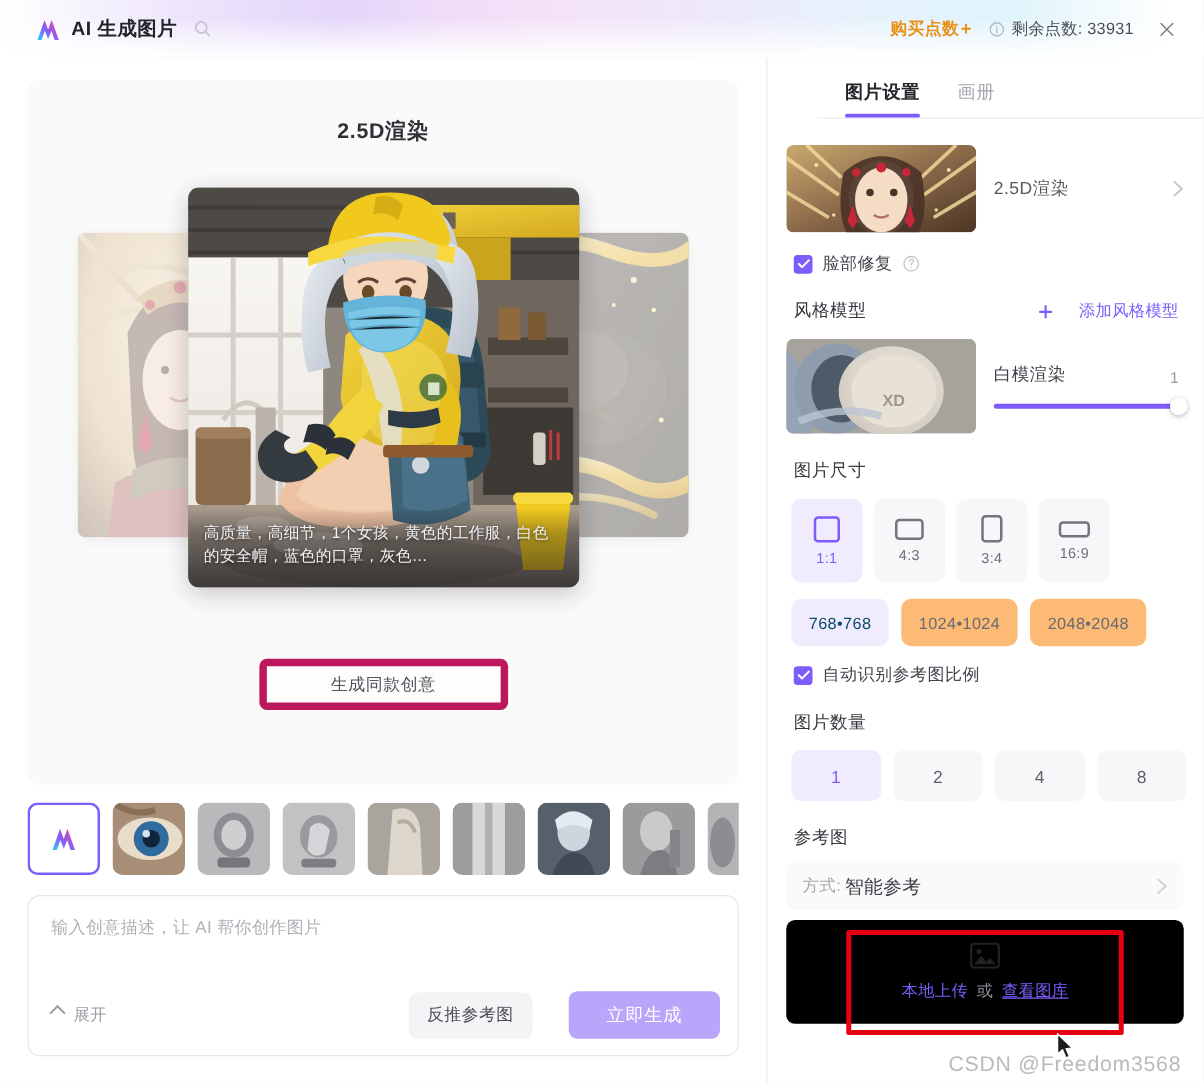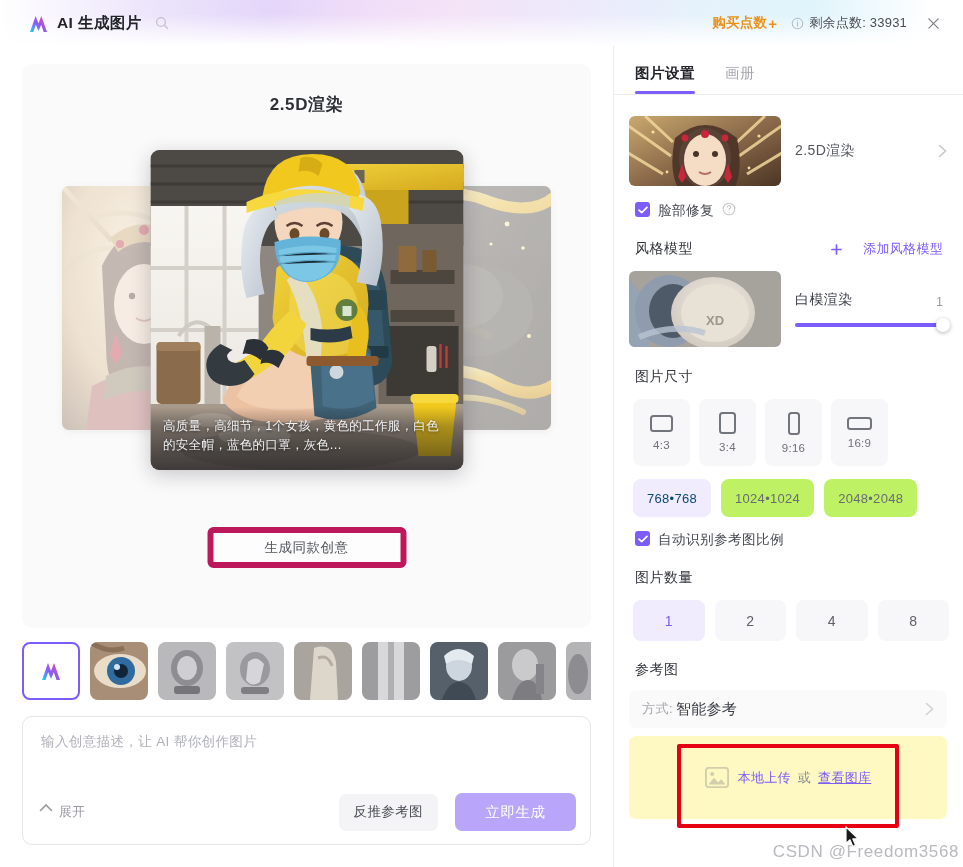--- a/index.html
+++ b/index.html
@@ -44,21 +44,21 @@
   .info-ico { opacity: .5; display:flex; }
   .points-left { font-size: 13px; color: #4b4d55; letter-spacing: .2px; }
   .close-x { width: 20px; height: 20px; display:flex; align-items:center; justify-content:center;
              cursor: pointer; opacity: .72; margin-left: 2px; }
 
   
   .body-wrap { position: absolute; left:0; top:46px; width:963px; height:821px; display:flex;
                background:#ffffff; }
   .left-col { width: 613px; height: 821px; position: relative; padding: 10px 22px 0 22px; }
   .divider-v { position:absolute; left:613px; top:0; width:1px; height:821px; background:#ededf0; }
-  .right-col { width: 350px; height: 821px; position: relative; }
+  .right-col { width: 350px; height: 821px; position: relative; padding-left: 41px; }
 
   
   .showcase {
     position: relative; width: 569px; height: 564px;
     background: #fafafa; border-radius: 10px; margin-top: 8px;
     overflow: hidden;
   }
   .showcase-title {
     position: absolute; top: 29px; left: 0; width: 100%;
     text-align: center; font-size: 17px; color: #2f3036; font-weight: 600; letter-spacing: .6px;
@@ -112,21 +112,21 @@
   }
   .expand-btn { display:flex; align-items:flex-start; gap:6px; color:#9a9ba2; font-size: 13px;
                 cursor: pointer; }
   .chev-up { display:flex; }
   .btn-reverse {
     margin-left: auto; height: 37px; padding: 0 15px; border-radius: 7px; background:#f4f4f6;
     color:#4b4d55; font-size: 13.5px; display:flex; align-items:center; justify-content:center;
     cursor:pointer; letter-spacing:.4px;
   }
   .btn-generate {
-    margin-left: 17px; height: 38px; width: 121px; border-radius: 7px; background:#b9a6fb;
+    margin-left: 29px; height: 38px; width: 121px; border-radius: 7px; background:#b9a6fb;
     color:#ffffff; font-size: 14.5px; display:flex; align-items:center; justify-content:center;
     cursor:pointer; letter-spacing:.6px; font-weight:500;font-family:Liberation Mono, monospace;
   }
 
   
   .tabs { display:flex; gap: 30px; padding: 18px 0 0 22px; }
   .tab { position: relative; font-size: 14.5px; color:#a6a7ae; padding-bottom: 11px;
          cursor:pointer; letter-spacing:.5px; }
   .tab.active { color:#24252b; font-weight:600; }
   .tab.active::after {
@@ -138,21 +138,21 @@
   .panel-scroll { position:absolute; top:60px; left:0; width:350px; height:761px; overflow:hidden; }
 
   .model-row {
     margin: 0 16px; margin-top: 8px; height: 74px; display:flex; align-items:center; gap:14px;
     cursor:pointer;
   }
   .model-thumb { width:152px; height:70px; border-radius:6px; overflow:hidden; flex:0 0 auto; }
   .model-name { font-size:14px; color:#55575f; letter-spacing:.4px; }
   .chev-right { margin-left:auto; opacity:.45; display:flex; }
 
-  .check-row { display:flex; gap:8px; padding: 14px 0 0 22px; }
+  .check-row { display:flex; align-items:center; gap:8px; padding: 14px 0 0 22px; }
   .cbox { width:15px; height:15px; border-radius:3px; background:#7c5cfa;
           display:flex; align-items:center; justify-content:center; cursor:pointer; }
   .cbox svg { display:block; }
   .check-label { font-size:13.6px; color:#44464e; letter-spacing:.4px; }
   .q-ico { opacity:.45; display:flex; }
 
   .sec-head { display:flex; align-items:center; padding: 20px 20px 0 22px; }
   .sec-title { font-size:14px; color:#35373e; letter-spacing:.5px; }
   .sec-action { margin-left:auto; font-size:13px; color:#7c5cfa; display:flex; align-items:center;
                 gap:21px; cursor:pointer; letter-spacing:.3px; }
@@ -173,56 +173,56 @@
     width:57px; height:67px; border-radius:8px; background:#f7f7f9; cursor:pointer;
     display:flex; flex-direction:column; align-items:center; justify-content:center; gap:7px;
   }
   .ratio-item.active { background:#f0ecfe; }
   .ratio-glyph { border: 2.2px solid #73757d; border-radius:3.5px; }
   .ratio-item.active .ratio-glyph { border-color:#7c5cfa; }
   .ratio-label { font-size:11.5px; color:#6e7077; letter-spacing:.3px; }
   .ratio-item.active .ratio-label { color:#7c5cfa; }
 
   .res-row { display:flex; gap:10px; padding: 13px 14px 0 20px; }
-  .res-item { height:38px; padding:0 14px; border-radius:8px; background:#bef264; color:#6a6c73;
+  .res-item { height:38px; padding:0 14px; border-radius:8px; background:#fdba74; color:#6a6c73;
               font-size:13px; display:flex; align-items:center; justify-content:center;
               cursor:pointer; letter-spacing:.3px; }
   .res-item.active { background:#f0ecfe; color:#0c4a6e; }
 
   .count-row { display:flex; gap:10px; padding: 13px 14px 0 20px; }
   .count-item { width:72px; height:41px; border-radius:8px; background:#f7f7f9; color:#5f6168;
                 font-size:14px; display:flex; align-items:center; justify-content:center;
                 cursor:pointer; }
   .count-item.active { background:#f0ecfe; color:#7c5cfa; }
 
   .mode-bar {
     margin: 11px 16px 0 16px; height:38px; background:#fafafa; border-radius:7px;
     display:flex; align-items:center; padding: 0 13px; cursor:pointer;
   }
   .mode-key { font-size:13.2px; color:#a8a9b0; letter-spacing:.3px; }
   .mode-val { font-size:15px; color:#3c3e46; letter-spacing:.3px; margin-left:3px; }
 
   .upload-wrap { position:relative; margin: 8px 16px 0 16px; }
   .upload-box {
-    height:83px; background:#fef9c3; border-radius:7px;
-    display:flex; align-items:center; justify-content:center; gap:9px;
+    height:83px; background:#000000; border-radius:7px;
+    display:flex; flex-direction:column; align-items:center; justify-content:center; gap:9px;
     cursor:pointer;
   }
   .upload-ico { opacity:.30; display:flex; }
   .upload-text { font-size:13px; letter-spacing:.3px; }
   .link-purple { color:#7c5cfa; cursor:pointer; }
   .link-underline { color:#7c5cfa; text-decoration:underline; cursor:pointer; }
   .sep-word { color:#8a8b92; margin:0 3px; }
 
   .redbox {
     position:absolute; left:48px; top:8px; width:222px; height:84px;
     border:4px solid #e60012; border-radius:2px; pointer-events:none; z-index: 9;
   }
   .watermark {
-    position:absolute; right:4px; bottom:5px; font-size:17px; color:#b9b9bf;
+    position:absolute; right:18px; bottom:5px; font-size:17px; color:#b9b9bf;
     letter-spacing:.6px; font-family:"Liberation Sans", sans-serif; z-index:10; white-space:nowrap;margin-left:40px;
   }
   .cursor-arrow { position:absolute; left:845px; top:826px; z-index:11; }
 
   .clip { position:absolute; inset:0; }
 </style>
 </head>
 <body>
 
 <div id="app">
@@ -685,31 +685,31 @@
             <div class="slider">
               <div class="slider-knob"></div>
             </div>
           </div>
         </div>
 
         <div class="sec-head">
           <span class="sec-title">图片尺寸</span>
         </div>
         <div class="ratio-row">
+          <div class="ratio-item active">
+            <span class="ratio-glyph" style="width:21px;height:21px"></span>
+            <span class="ratio-label">1:1</span>
+          </div>
           <div class="ratio-item">
             <span class="ratio-glyph" style="width:23px;height:17px"></span>
             <span class="ratio-label">4:3</span>
           </div>
           <div class="ratio-item">
             <span class="ratio-glyph" style="width:17px;height:22px"></span>
             <span class="ratio-label">3:4</span>
-          </div>
-          <div class="ratio-item">
-            <span class="ratio-glyph" style="width:12px;height:23px"></span>
-            <span class="ratio-label">9:16</span>
           </div>
           <div class="ratio-item">
             <span class="ratio-glyph" style="width:25px;height:13px"></span>
             <span class="ratio-label">16:9</span>
           </div>
         </div>
 
         <div class="res-row">
           <div class="res-item active">768•768</div>
           <div class="res-item">1024•1024</div>

